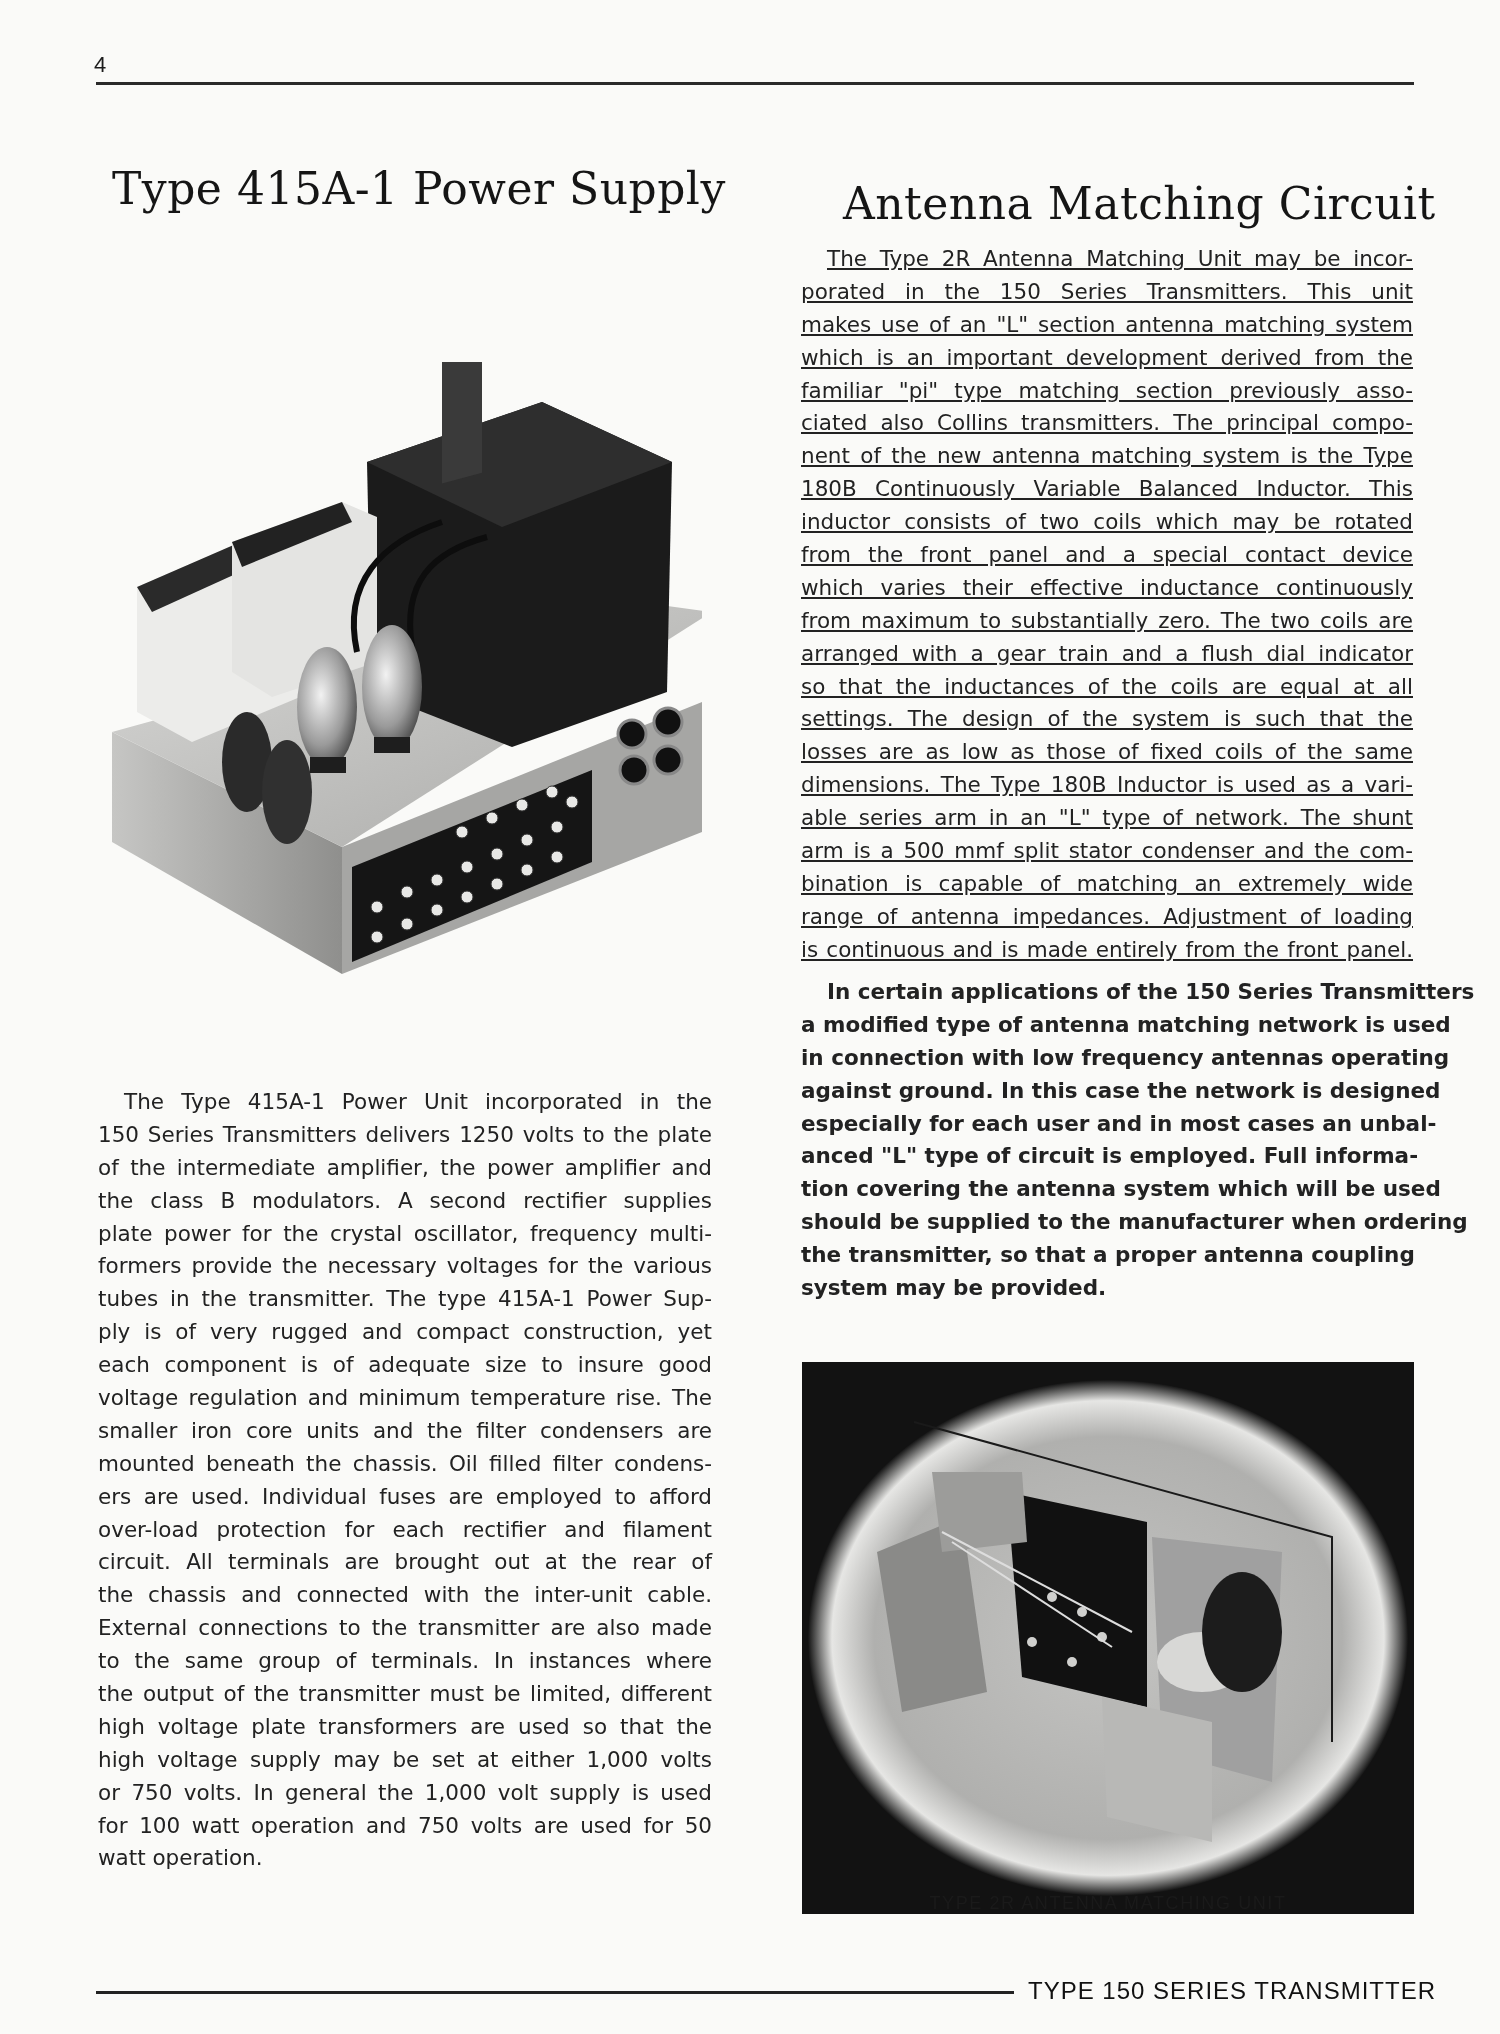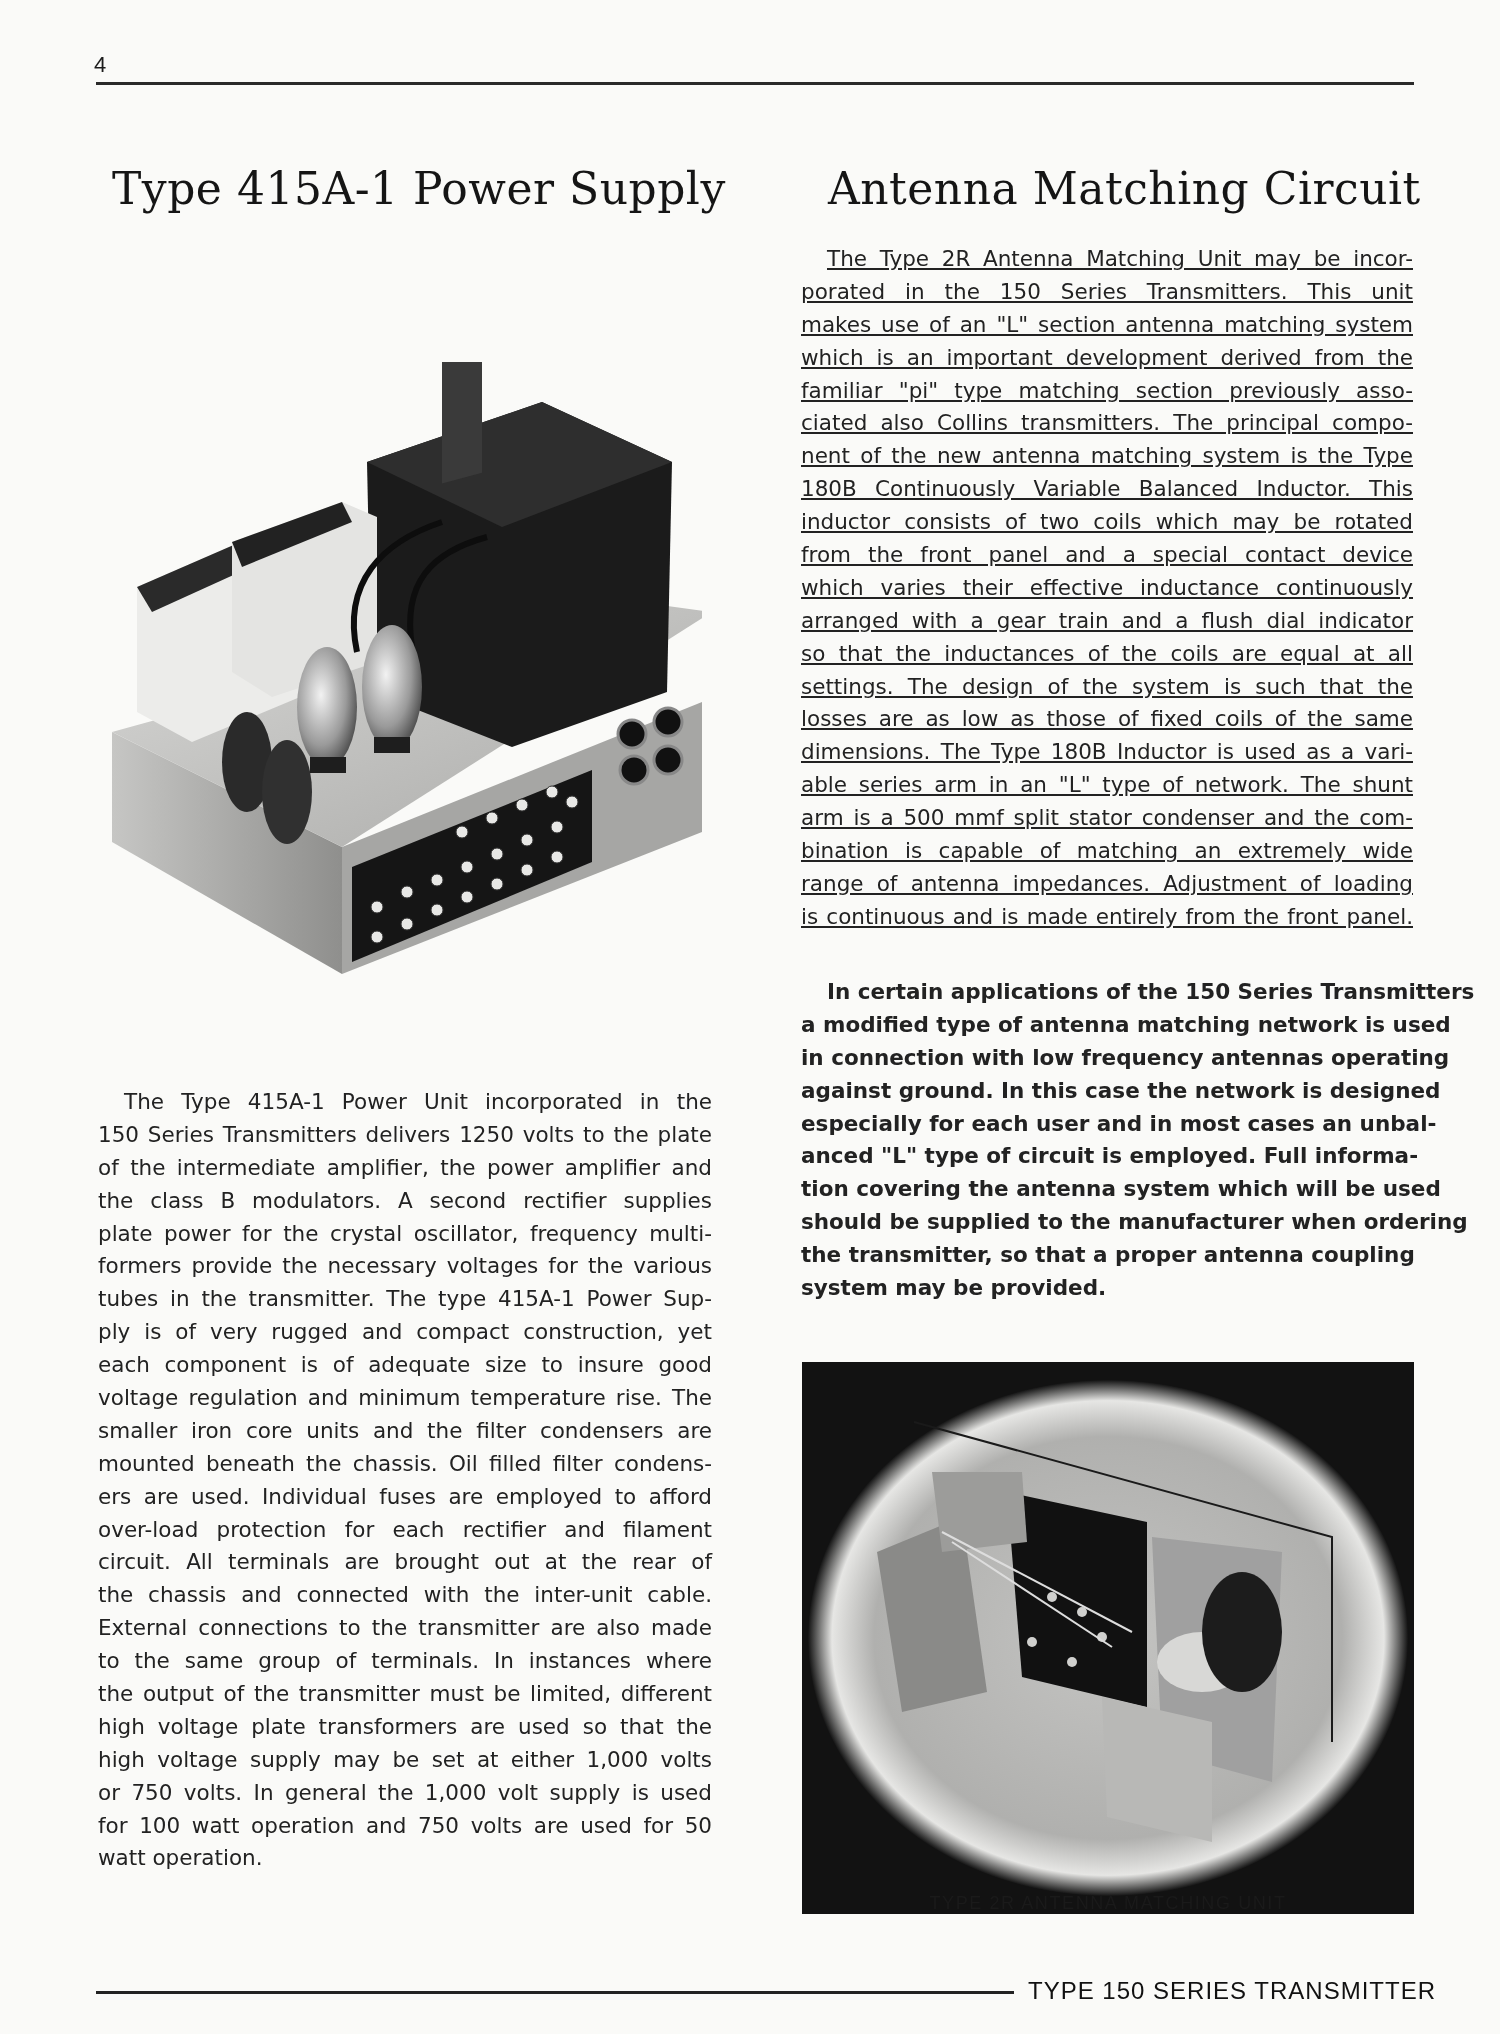--- a/index.html
+++ b/index.html
@@ -127,34 +127,35 @@
   <span class="ln">External connections to the transmitter are also made</span>
   <span class="ln">to the same group of terminals.  In instances where</span>
   <span class="ln">the output of the transmitter must be limited, different</span>
   <span class="ln">high voltage plate transformers are used so that the</span>
   <span class="ln">high voltage supply may be set at either 1,000 volts</span>
   <span class="ln">or 750 volts.  In general the 1,000 volt supply is used</span>
   <span class="ln">for 100 watt operation and 750 volts are used for 50</span>
   <span class="ln last">watt operation.</span>
 </div>
 
-<h1 class="abs heading h-right" style="margin:0;font-weight:normal">Antenna Matching Circuit</h1>
+<h1 class="abs heading h-right" style="margin:15px;font-weight:normal">Antenna Matching Circuit</h1>
 
 <div class="abs col col-right-p1">
   <span class="ln indent">The Type 2R Antenna Matching Unit may be incor-</span>
   <span class="ln">porated in the 150 Series Transmitters.  This unit</span>
   <span class="ln">makes use of an "L" section antenna matching system</span>
   <span class="ln">which is an important development derived from the</span>
   <span class="ln">familiar "pi" type matching section previously asso-</span>
   <span class="ln">ciated also Collins transmitters.  The principal compo-</span>
   <span class="ln">nent of the new antenna matching system is the Type</span>
   <span class="ln">180B Continuously Variable Balanced Inductor.  This</span>
   <span class="ln">inductor consists of two coils which may be rotated</span>
   <span class="ln">from the front panel and a special contact device</span>
   <span class="ln">which varies their effective inductance continuously</span>
+  <span class="ln">from maximum to substantially zero.  The two coils are</span>
   <span class="ln">arranged with a gear train and a flush dial indicator</span>
   <span class="ln">so that the inductances of the coils are equal at all</span>
   <span class="ln">settings.  The design of the system is such that the</span>
   <span class="ln">losses are as low as those of fixed coils of the same</span>
   <span class="ln">dimensions.  The Type 180B Inductor is used as a vari-</span>
   <span class="ln">able series arm in an "L" type of network.  The shunt</span>
   <span class="ln">arm is a 500 mmf split stator condenser and the com-</span>
   <span class="ln">bination is capable of matching an extremely wide</span>
   <span class="ln">range of antenna impedances.  Adjustment of loading</span>
   <span class="ln">is continuous and is made entirely from the front panel.</span>

